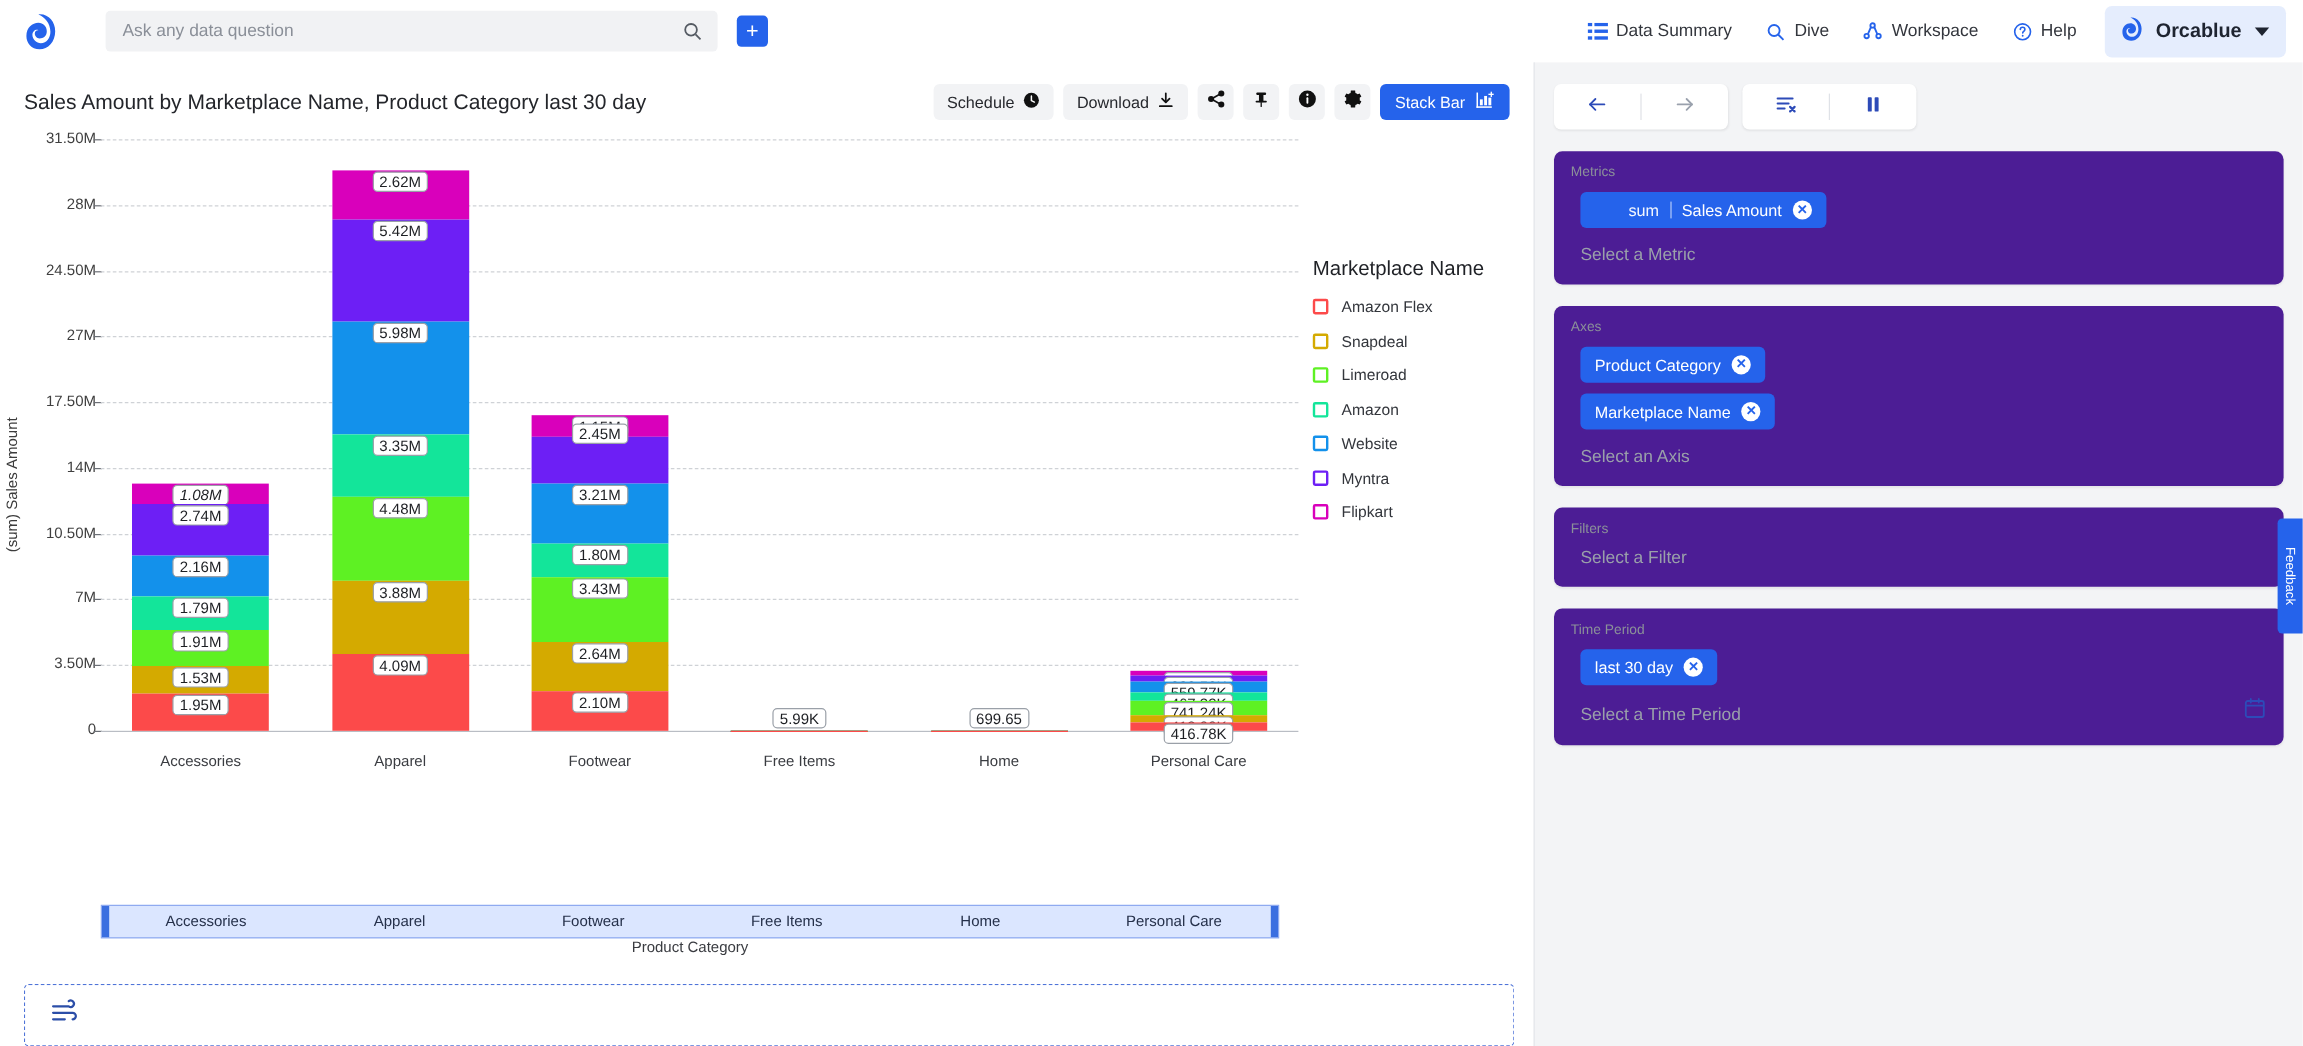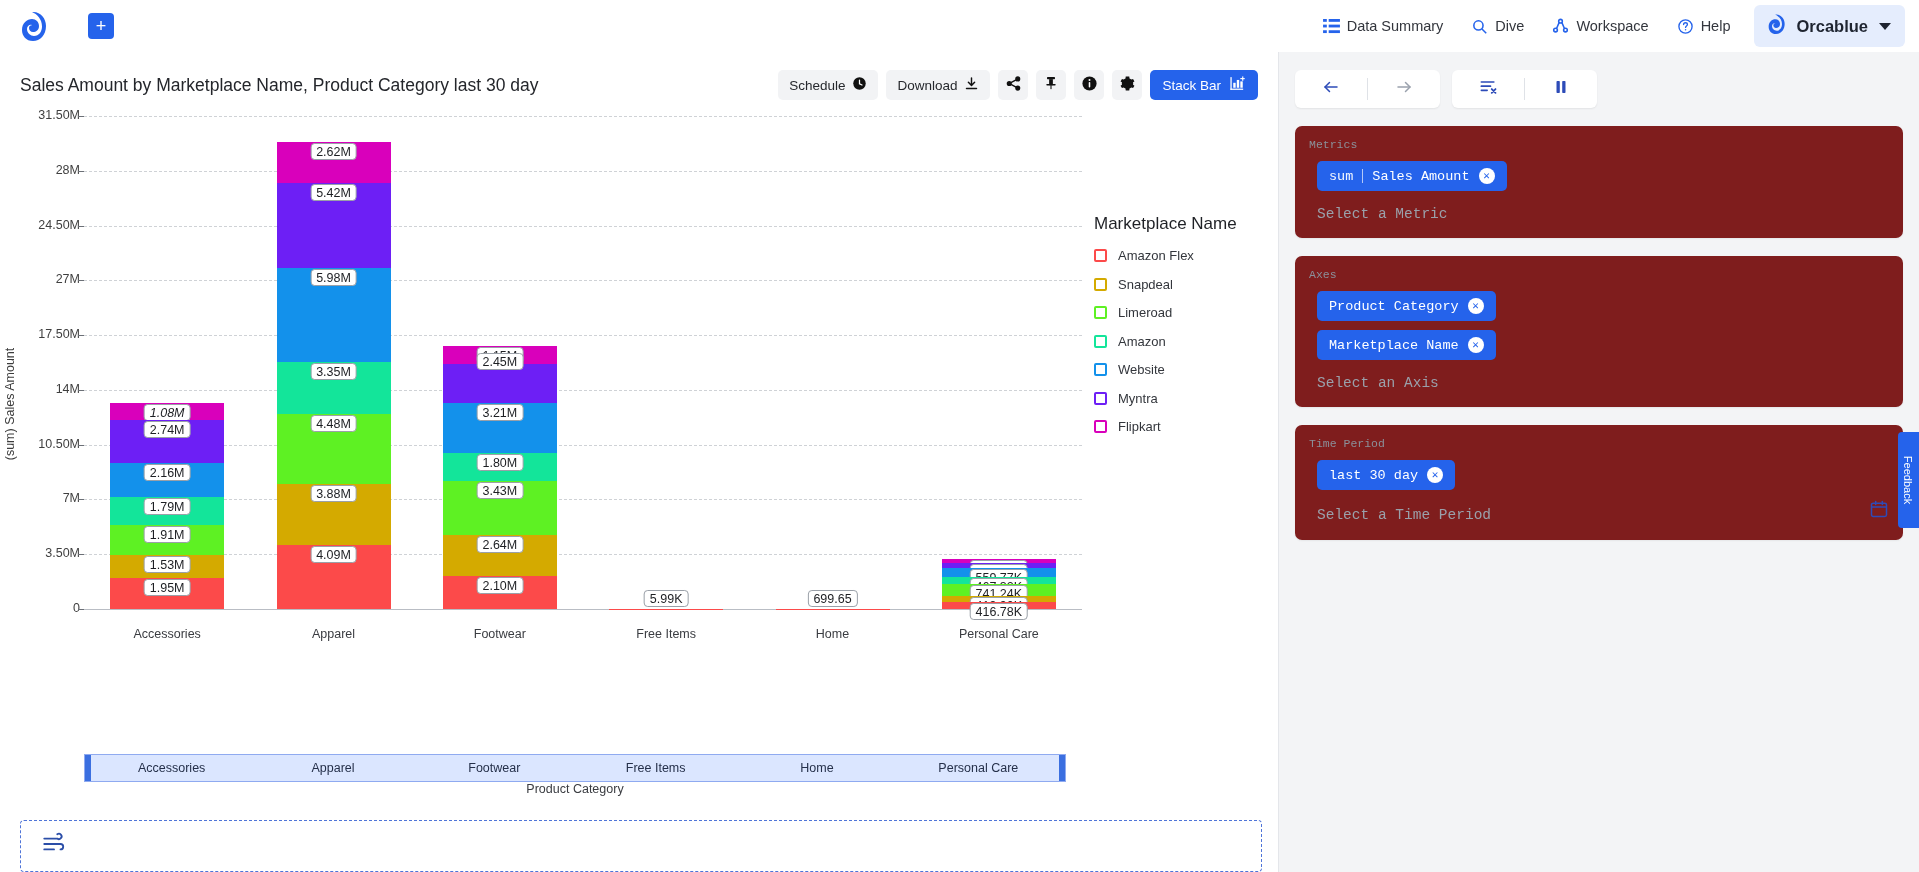--- a/index.html
+++ b/index.html
@@ -137,28 +137,28 @@
   #footer a { color:#2d5bd7; margin-right:20px; }
   .ds-label { margin-right:10px; }
 
   
   #rp-toolbar { display:flex; gap:12px; padding:18px 16px 0 16px; }
   .rp-group { background:#fff; border-radius:6px; display:flex; align-items:center;
               box-shadow:0 1px 2px rgba(0,0,0,.07); height:38px; }
   .rp-btn { width:72px; height:38px; display:flex;align-items:center;justify-content:center;cursor:pointer;}
   .rp-div { width:1px; height:22px; background:#dfe2e7; }
 
-  .card { background:#7f1d1d; border-radius:7px; margin:18px 16px 0 16px; padding:12px 14px 16px 14px;
-          box-shadow:0 1px 2px rgba(0,0,0,.06);font-family:Liberation Mono, monospace; }
+  .card { background:#4c1d95; border-radius:7px; margin:18px 16px 0 16px; padding:12px 14px 16px 14px;
+          box-shadow:0 1px 2px rgba(0,0,0,.06); }
   .card-label { font-size:11.5px; color:#8b9099; margin-bottom:10px; }
   .chip {
     display:inline-flex; align-items:center; gap:9px; background:#2563eb; color:#fff;
     border-radius:5px; padding:7px 12px; font-size:13.5px; margin:0 0 9px 8px; cursor:pointer;
   }
-  .chip .agg { opacity:.95; }
+  .chip .agg { opacity:.95;margin-left:28px; }
   .chip .vbar { width:1px; height:14px; background:rgba(255,255,255,.65); }
   .chip .x { width:16px;height:16px;border-radius:50%;background:#fff;color:#2563eb;
              display:flex;align-items:center;justify-content:center;font-size:11px;
              font-weight:700; cursor:pointer; line-height:1;}
   .placeholder { font-size:14.5px; color:#9aa0aa; margin-left:8px; margin-top:6px; display:block;}
   .card-flex { display:flex; align-items:center; justify-content:space-between; }
 
   #feedback-tab {
     position:absolute; right:0; top:380px; width:21px; height:96px;
     background:#2563eb; border-radius:4px 0 0 4px; color:#fff; font-size:11px;
@@ -171,20 +171,29 @@
 
 <div id="topnav">
   <div id="logo-wrap">
     <span class="orca-logo">
       <svg width="30" height="32" viewBox="0 0 30 32">
           <path d="M11 2 C19 1 25 8 25 16 C25 25 19 31 12 31 C5 31 1 26 1 20 C1 13 6 9 11 9 C15 9 18 12 18 16 C18 20 15 22 12 22 C9.5 22 8 20 8 18 C8 16 9.5 15 11 15.2 C9 14 6 16 6 19 C6 23 9.5 26 13 26 C18 26 21 21.5 21 16.5 C21 9 16 4 11 2 Z" fill="#2563eb"></path>
         </svg>
     </span>
   </div>
 
+  <div id="searchbar">
+    <input type="text" placeholder="Ask any data question" style="">
+    <span class="search-ic">
+      <svg width="18" height="18" viewBox="0 0 24 24" fill="none" stroke="#555b63" stroke-width="2">
+          <circle cx="10.5" cy="10.5" r="6.5"></circle>
+          <line x1="15.5" y1="15.5" x2="21" y2="21"></line>
+        </svg>
+    </span>
+  </div>
 
   <div id="add-btn">+</div>
 
   <div id="nav-right">
     <div class="nav-item">
       <span>
         <svg width="17" height="15" viewBox="0 0 18 16">
             <rect x="0" y="0" width="4" height="3" fill="#2563eb"></rect>
             <rect x="6" y="0" width="12" height="3" fill="#2563eb"></rect>
             <rect x="0" y="6" width="4" height="3" fill="#2563eb"></rect>
@@ -564,20 +573,24 @@
         <span class="x">✕</span>
       </div>
       <br>
       <div class="chip">
         <span>Marketplace Name</span>
         <span class="x">✕</span>
       </div>
       <span class="placeholder">Select an Axis</span>
     </div>
 
+    <div class="card">
+      <div class="card-label">Filters</div>
+      <span class="placeholder">Select a Filter</span>
+    </div>
 
     <div class="card">
       <div class="card-label">Time Period</div>
       <div class="chip">
         <span>last 30 day</span>
         <span class="x">✕</span>
       </div>
       <div class="card-flex">
         <span class="placeholder">Select a Time Period</span>
         <span>

